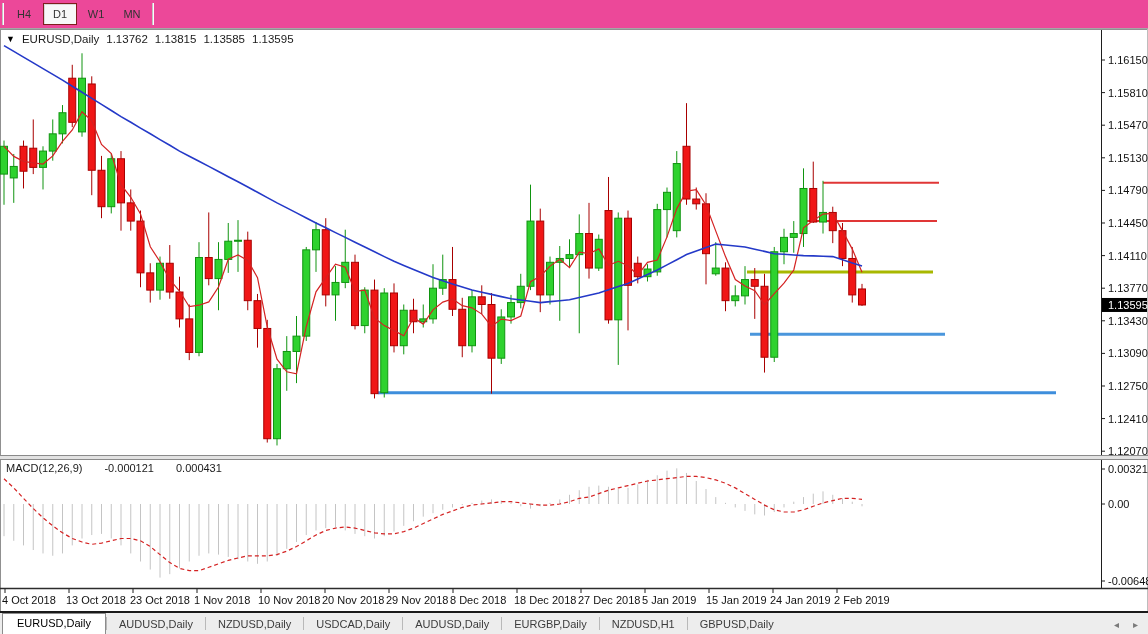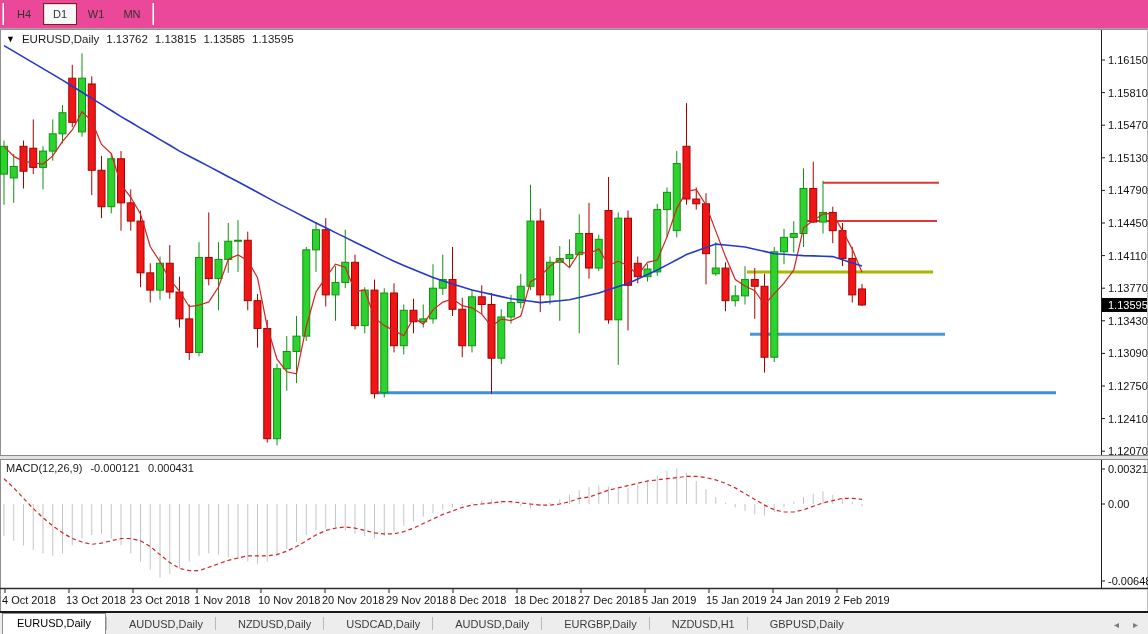--- a/index.html
+++ b/index.html
@@ -9,25 +9,25 @@
   #toolbar{position:absolute;left:0;top:0;width:1148px;height:29px;background:#ec4899;
     border-bottom:1px solid #a6a6a6;box-sizing:border-box;display:flex;align-items:center;z-index:5;}
   .tb-sep{width:1px;height:22px;background:#c2c2c2;border-right:1px solid #fdfdfd;margin:0 2px;}
   .tb-btn{min-width:26px;height:20px;line-height:20px;text-align:center;font-size:11px;color:#333;
     padding:0 3px;margin:0 1px;border:1px solid transparent;background:transparent;cursor:default;}
   .tb-btn.pressed{background:#f8f8f8;border:1px solid #7f1d1d;box-shadow:inset 1px 1px 0 #d9d9d9;}
   
   #chart-header{position:absolute;left:6px;top:33px;font-size:11.5px;color:#1a1a1a;z-index:4;
     display:flex;gap:7px;align-items:center;}
   #chart-header .tri{font-size:9px;color:#000;}
-  #macd-header{position:absolute;left:6px;top:462px;font-size:11px;color:#1a1a1a;z-index:4;display:flex;gap:8px;}
+  #macd-header{position:absolute;left:6px;top:462px;font-size:11px;color:#1a1a1a;z-index:4;display:flex;gap:22px;}
   
   #tabbar{position:absolute;left:0;top:611px;width:1148px;height:23px;background:#ededed;
     border-top:2px solid #1a1a1a;box-sizing:border-box;display:flex;align-items:flex-end;z-index:5;}
-  .tab{font-size:11px;color:#3c3c3c;padding:3px 12px 4px 22px;position:relative;white-space:nowrap;}
+  .tab{font-size:11px;color:#3c3c3c;padding:3px 12px 4px 12px;position:relative;white-space:nowrap;}
   .tab.active{background:#ffffff;border:1px solid #8c8c8c;border-bottom:none;color:#000;
     margin-left:2px;padding:3px 14px 5px 14px;}
   .tab-sep{width:1px;height:13px;background:#b9b9b9;margin-bottom:4px;}
   #tab-arrows{margin-left:auto;margin-right:10px;margin-bottom:4px;color:#7a7a7a;font-size:10px;
     display:flex;gap:14px;}
   svg text{font-family:"Liberation Sans",sans-serif;}
 </style>
 </head>
 <body>
 

